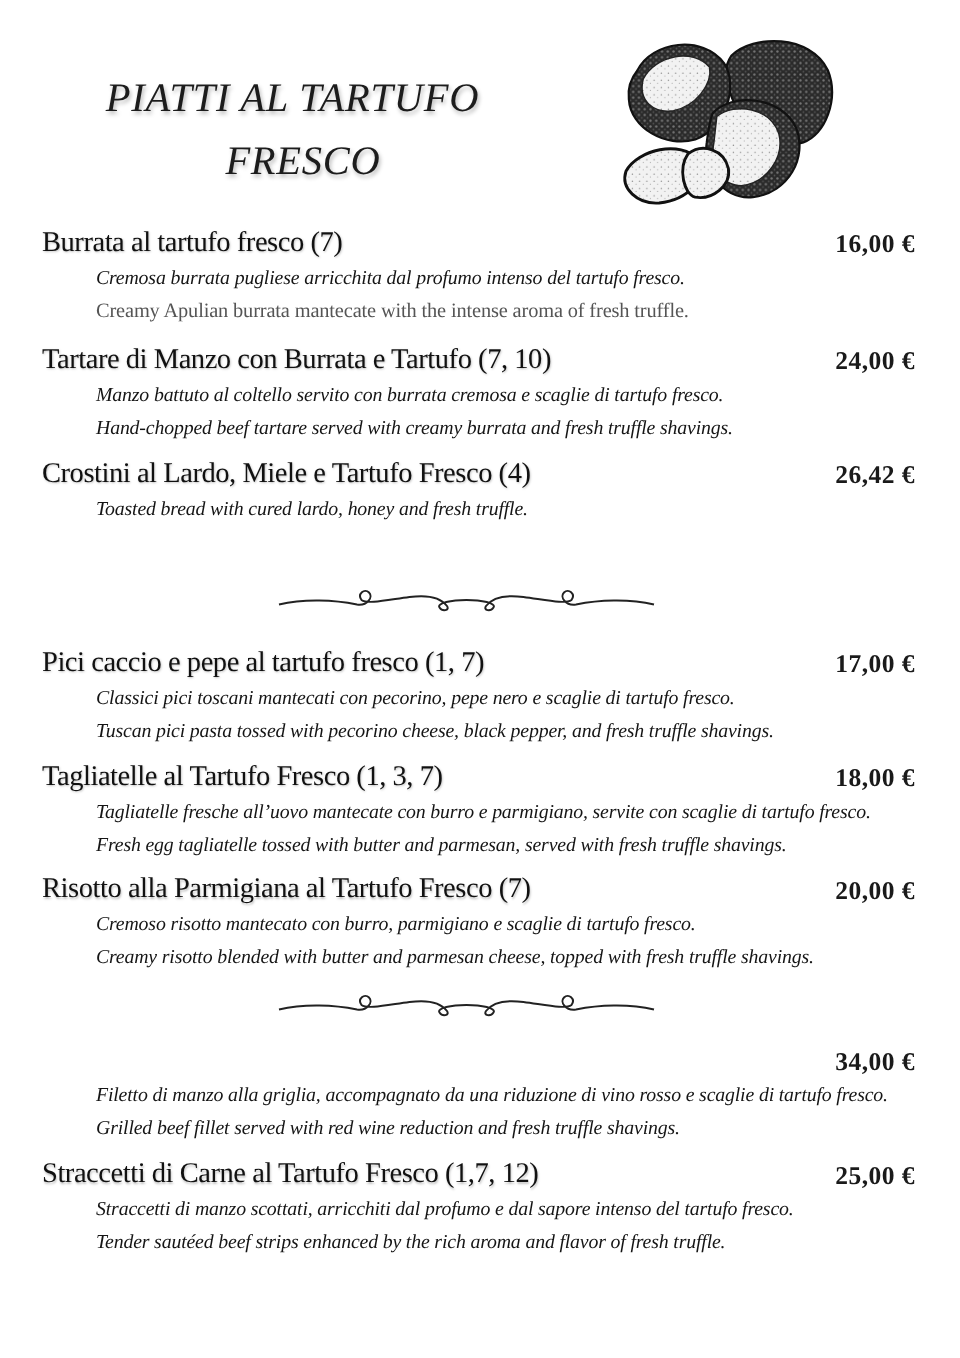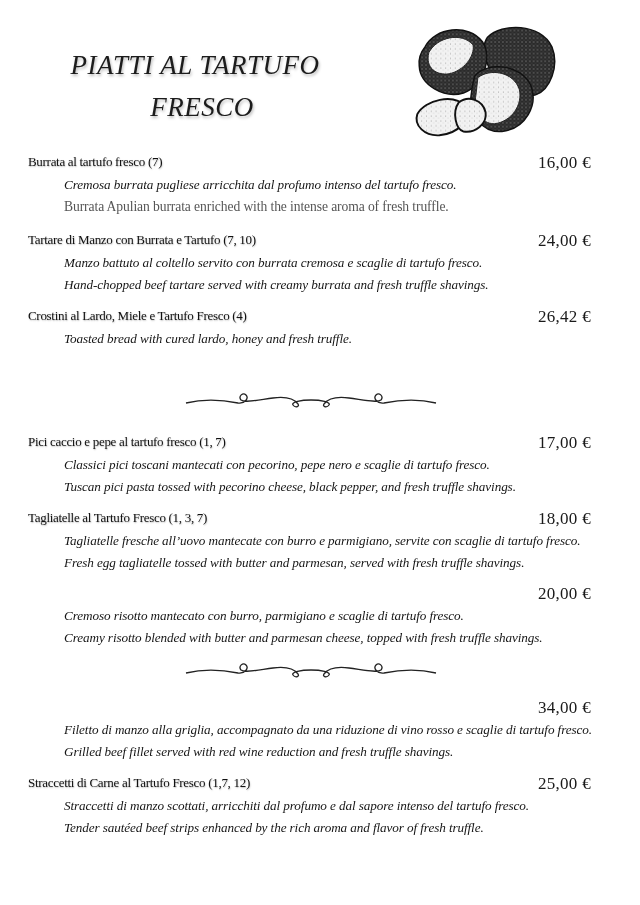--- a/index.html
+++ b/index.html
@@ -13,28 +13,29 @@
     text-align: center; font-style: italic;
     font-size: 27px; line-height: 42px; letter-spacing: 0.5px;
     color: #1c1c1c;
     text-shadow: 1px 2px 3px rgba(0,0,0,0.28);
   }
   .truffle-art { position: absolute; left: 405px; top: 18px; width: 165px; height: 125px; }
   .menu-item { position: absolute; left: 28px; width: 582px; }
   .item-head { position: relative; height: 24px; }
   .item-name {
     position: absolute; left: 0; top: 0;
-    font-size: 13px; line-height: 24px; color: #111;
+    font-size: 19px; line-height: 24px; color: #111;
     letter-spacing: -0.3px;
     text-shadow: 0.5px 1px 1.5px rgba(0,0,0,0.25);
   }
   .item-price {
-    position: absolute; right: 19px; top: 2px;
+    position: absolute; right: 0; top: 2px;
     font-size: 17px; line-height: 22px; color: #1a1a1a;
     letter-spacing: 0.3px;
+    font-weight: bold;
   }
   .desc-it, .desc-en {
     font-style: italic; font-size: 13.2px; line-height: 22px; color: #151515;
     white-space: nowrap; letter-spacing: -0.1px; margin-left: 36px;
   }
   .desc-en.plain { font-style: normal; color: #555; font-size: 13.6px; }
   .divider { position: absolute; left: 183px; width: 256px; height: 22px; }
 </style>
 </head>
 <body>
@@ -69,21 +70,21 @@
   <path d="M12 100 C20 85, 50 78, 62 92 C70 104, 55 120, 35 122 C20 123, 8 112, 12 100 Z" fill="url(#marble)" stroke="#111" stroke-width="2"></path>
   <path d="M55 88 C65 80, 80 85, 83 98 C85 110, 72 120, 60 118 C52 116, 48 98, 55 88 Z" fill="url(#marble)" stroke="#111" stroke-width="2"></path>
 </svg>
 
 <div class="menu-item" style="top:150px;">
   <div class="item-head">
     <div class="item-name">Burrata al tartufo fresco  (7)</div>
     <div class="item-price">16,00 €</div>
   </div>
   <div class="desc-it">Cremosa burrata pugliese arricchita dal profumo intenso del tartufo fresco.</div>
-  <div class="desc-en plain">Burrata Apulian burrata enriched with the intense aroma of fresh truffle.</div>
+  <div class="desc-en plain">Creamy Apulian burrata mantecate with the intense aroma of fresh truffle.</div>
 </div>
 
 <div class="menu-item" style="top:228px;">
   <div class="item-head">
     <div class="item-name">Tartare di Manzo con Burrata e Tartufo (7, 10)</div>
     <div class="item-price">24,00 €</div>
   </div>
   <div class="desc-it">Manzo battuto al coltello servito con burrata cremosa e scaglie di tartufo fresco.</div>
   <div class="desc-en">Hand-chopped beef tartare served with creamy burrata and fresh truffle shavings.</div>
 </div>
@@ -113,20 +114,21 @@
   <div class="item-head">
     <div class="item-name">Tagliatelle al Tartufo Fresco (1, 3, 7)</div>
     <div class="item-price">18,00 €</div>
   </div>
   <div class="desc-it">Tagliatelle fresche all’uovo mantecate con burro e parmigiano, servite con scaglie di tartufo fresco.</div>
   <div class="desc-en">Fresh egg tagliatelle tossed with butter and parmesan, served with fresh truffle shavings.</div>
 </div>
 
 <div class="menu-item" style="top:581px;">
   <div class="item-head">
+    <div class="item-name">Risotto alla Parmigiana al Tartufo Fresco  (7)</div>
     <div class="item-price">20,00 €</div>
   </div>
   <div class="desc-it">Cremoso risotto mantecato con burro, parmigiano e scaglie di tartufo fresco.</div>
   <div class="desc-en">Creamy risotto blended with butter and parmesan cheese, topped with fresh truffle shavings.</div>
 </div>
 
 <svg class="divider" style="top:660px;" viewBox="0 0 256 22">
   <path d="M3 13 C20 9, 40 10, 55 13 C62 14, 66 8, 63 5 C60 2, 55 6, 58 10 C62 13, 75 10, 90 8 C105 6, 112 10, 115 14 C117 17, 112 18, 110 15 C108 12, 118 10, 128 10 C138 10, 148 12, 146 15 C144 18, 139 17, 141 14 C144 10, 151 6, 166 8 C181 10, 194 13, 198 10 C201 6, 196 2, 193 5 C190 8, 194 14, 201 13 C216 10, 236 9, 253 13" fill="none" stroke="#222" stroke-width="1.3"></path>
 </svg>
 

